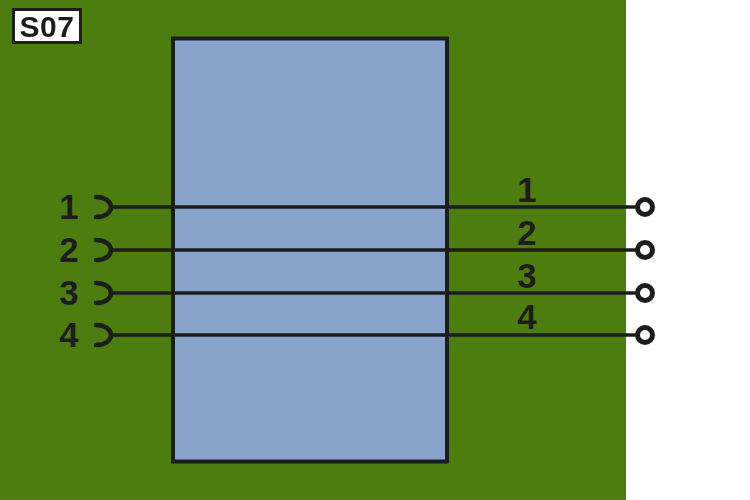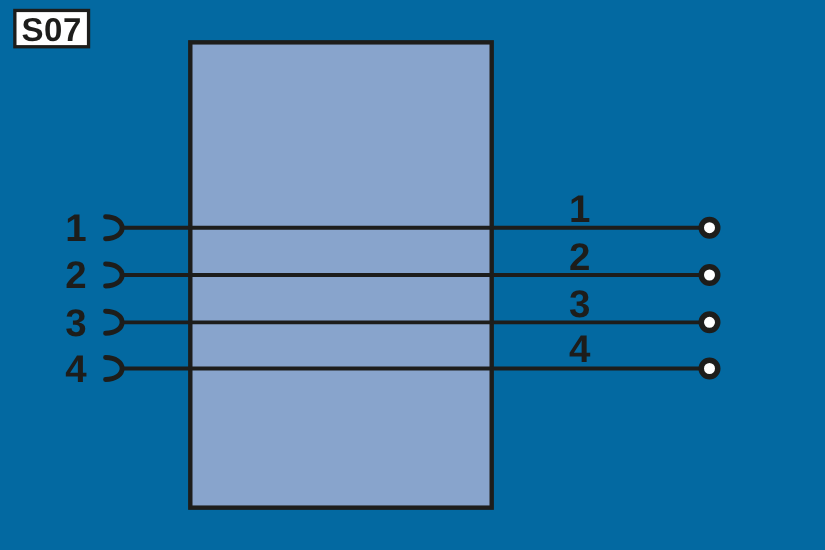--- a/index.html
+++ b/index.html
@@ -6,23 +6,23 @@
     margin: 0;
     padding: 0;
     background: #ffffff;
     width: 750px;
     height: 500px;
     overflow: hidden;
     font-family: "Liberation Sans", sans-serif;
   }
   .stage {
     position: relative;
-    width: 750px;
+    width: 626px;
     height: 500px;
-    background: #0369a1;
+    background: #4d7c0f;
   }
   svg text {
     font-family: "Liberation Sans", "DejaVu Sans", sans-serif;
     font-weight: bold;
     fill: #1d1d1b;
   }
   text.pin-num { font-size: 35px; }
   text.id-tag  { font-size: 30px; letter-spacing: 0.5px; }
 </style>
 </head>

